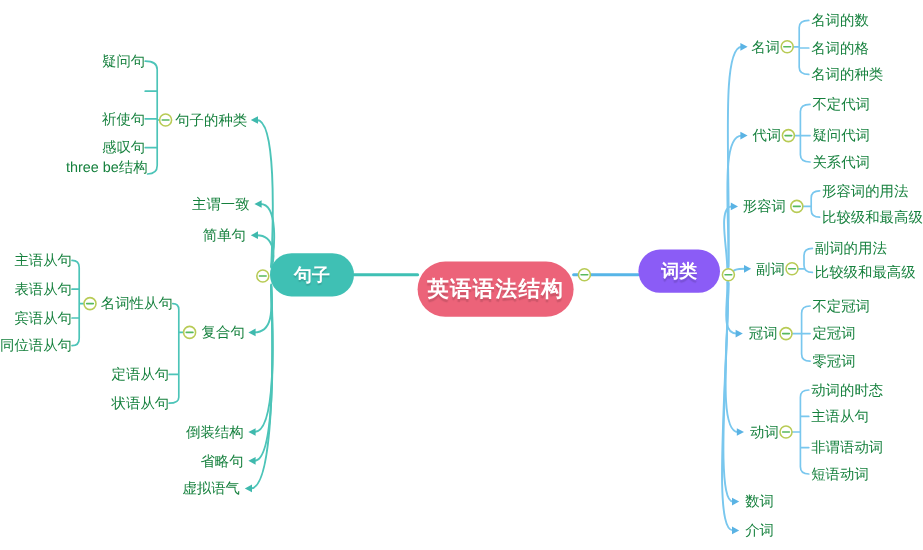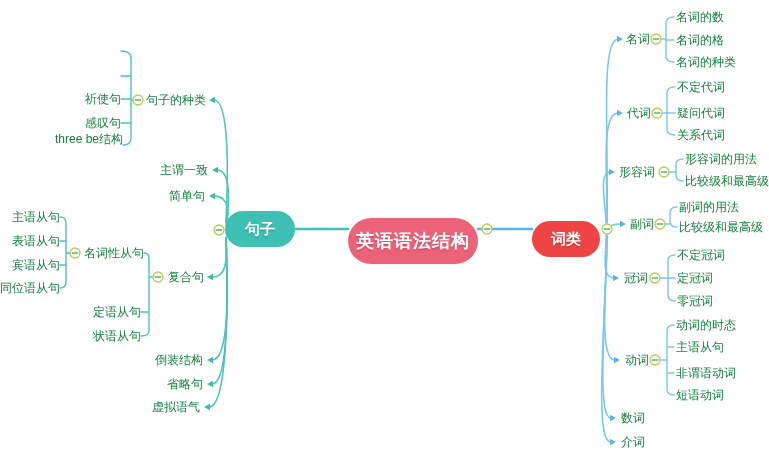--- a/index.html
+++ b/index.html
@@ -15,22 +15,22 @@
   .label.r { text-align:right; }
   .pill {
     position:absolute; display:flex; align-items:center; justify-content:center;
     color:#ffffff; font-weight:bold; text-shadow:0 2px 1px rgba(0,0,0,0.14);
     cursor:default;
   }
   .pill.root { left:348px; top:206px; width:130px; height:46px; border-radius:23px;
     background:#ec6379; font-size:18px; letter-spacing:1px;margin-top:12px; }
   .pill.sentence { left:225px; top:211px; width:70px; height:36px; border-radius:18px;
     background:#3fc0b4; font-size:15px; }
-  .pill.wordclass { left:532px; top:221px; width:68px; height:36px; border-radius:18px;
-    background:#ef4444; font-size:15px; }
+  .pill.wordclass { left:532px; top:208px; width:68px; height:36px; border-radius:18px;
+    background:#8b5cf6; font-size:15px; }
 </style>
 </head>
 <body>
 
 <div class="canvas">
 
   <svg class="wires" width="769" height="458" viewBox="0 0 769 458">
 
     <g fill="none" stroke-linecap="round">
       <path d="M295,229 L348,229" stroke="#3fc0b4" stroke-width="2.5"></path>
@@ -153,20 +153,21 @@
         <line x1="652.2" y1="360" x2="657.8" y2="360" stroke="#57b95d" stroke-width="1.3"></line>
       </g>
     </g>
   </svg>
 
   <div class="pill root">英语语法结构</div>
   <div class="pill sentence">句子</div>
   <div class="pill wordclass">词类</div>
 
   <div class="label" style="left:146px;top:93px">句子的种类</div>
+  <div class="label r" style="left:20px;top:44px;width:101px">疑问句</div>
   <div class="label r" style="left:20px;top:92px;width:101px">祈使句</div>
   <div class="label r" style="left:20px;top:116px;width:101px">感叹句</div>
   <div class="label r" style="left:20px;top:132px;width:103px">three be结构</div>
 
   <div class="label r" style="left:120px;top:163px;width:88px">主谓一致</div>
   <div class="label r" style="left:120px;top:189px;width:85px">简单句</div>
 
   <div class="label" style="left:168px;top:270px">复合句</div>
   <div class="label" style="left:84px;top:246px">名词性从句</div>
   <div class="label r" style="left:0px;top:210px;width:60px">主语从句</div>

